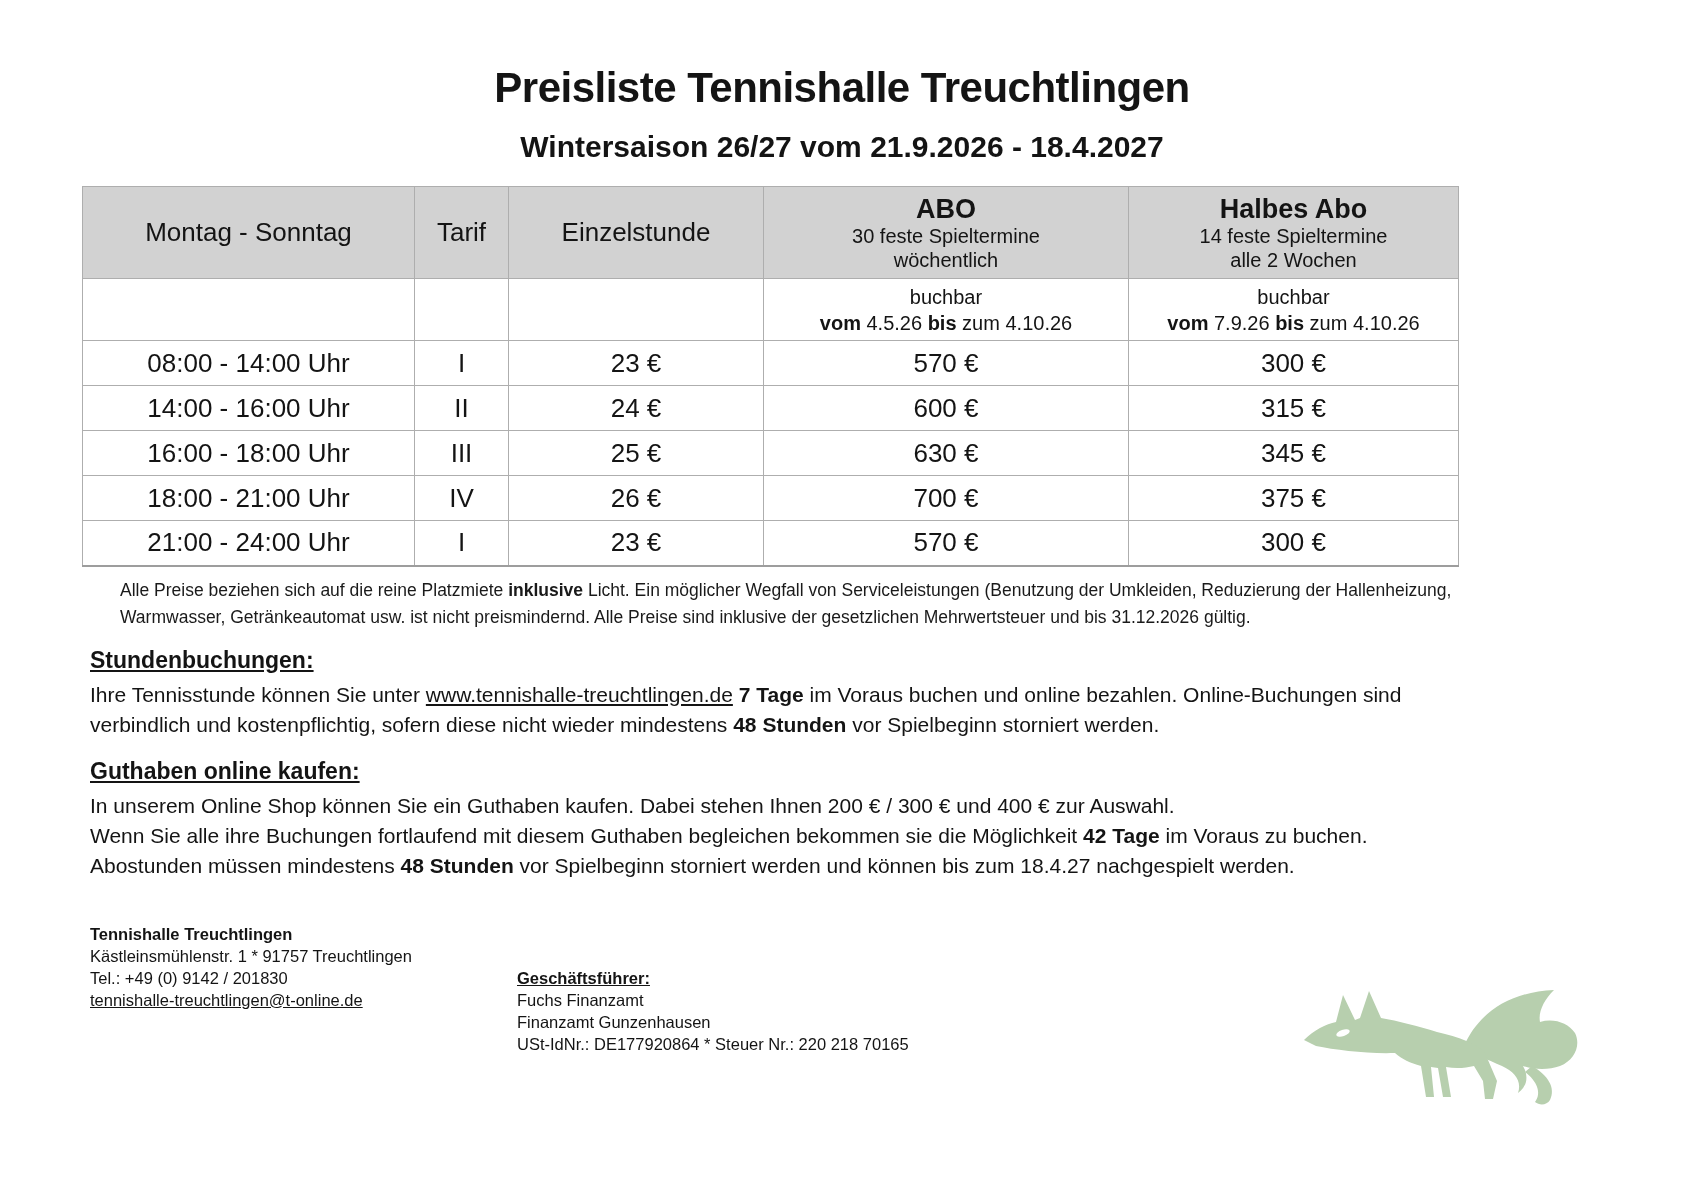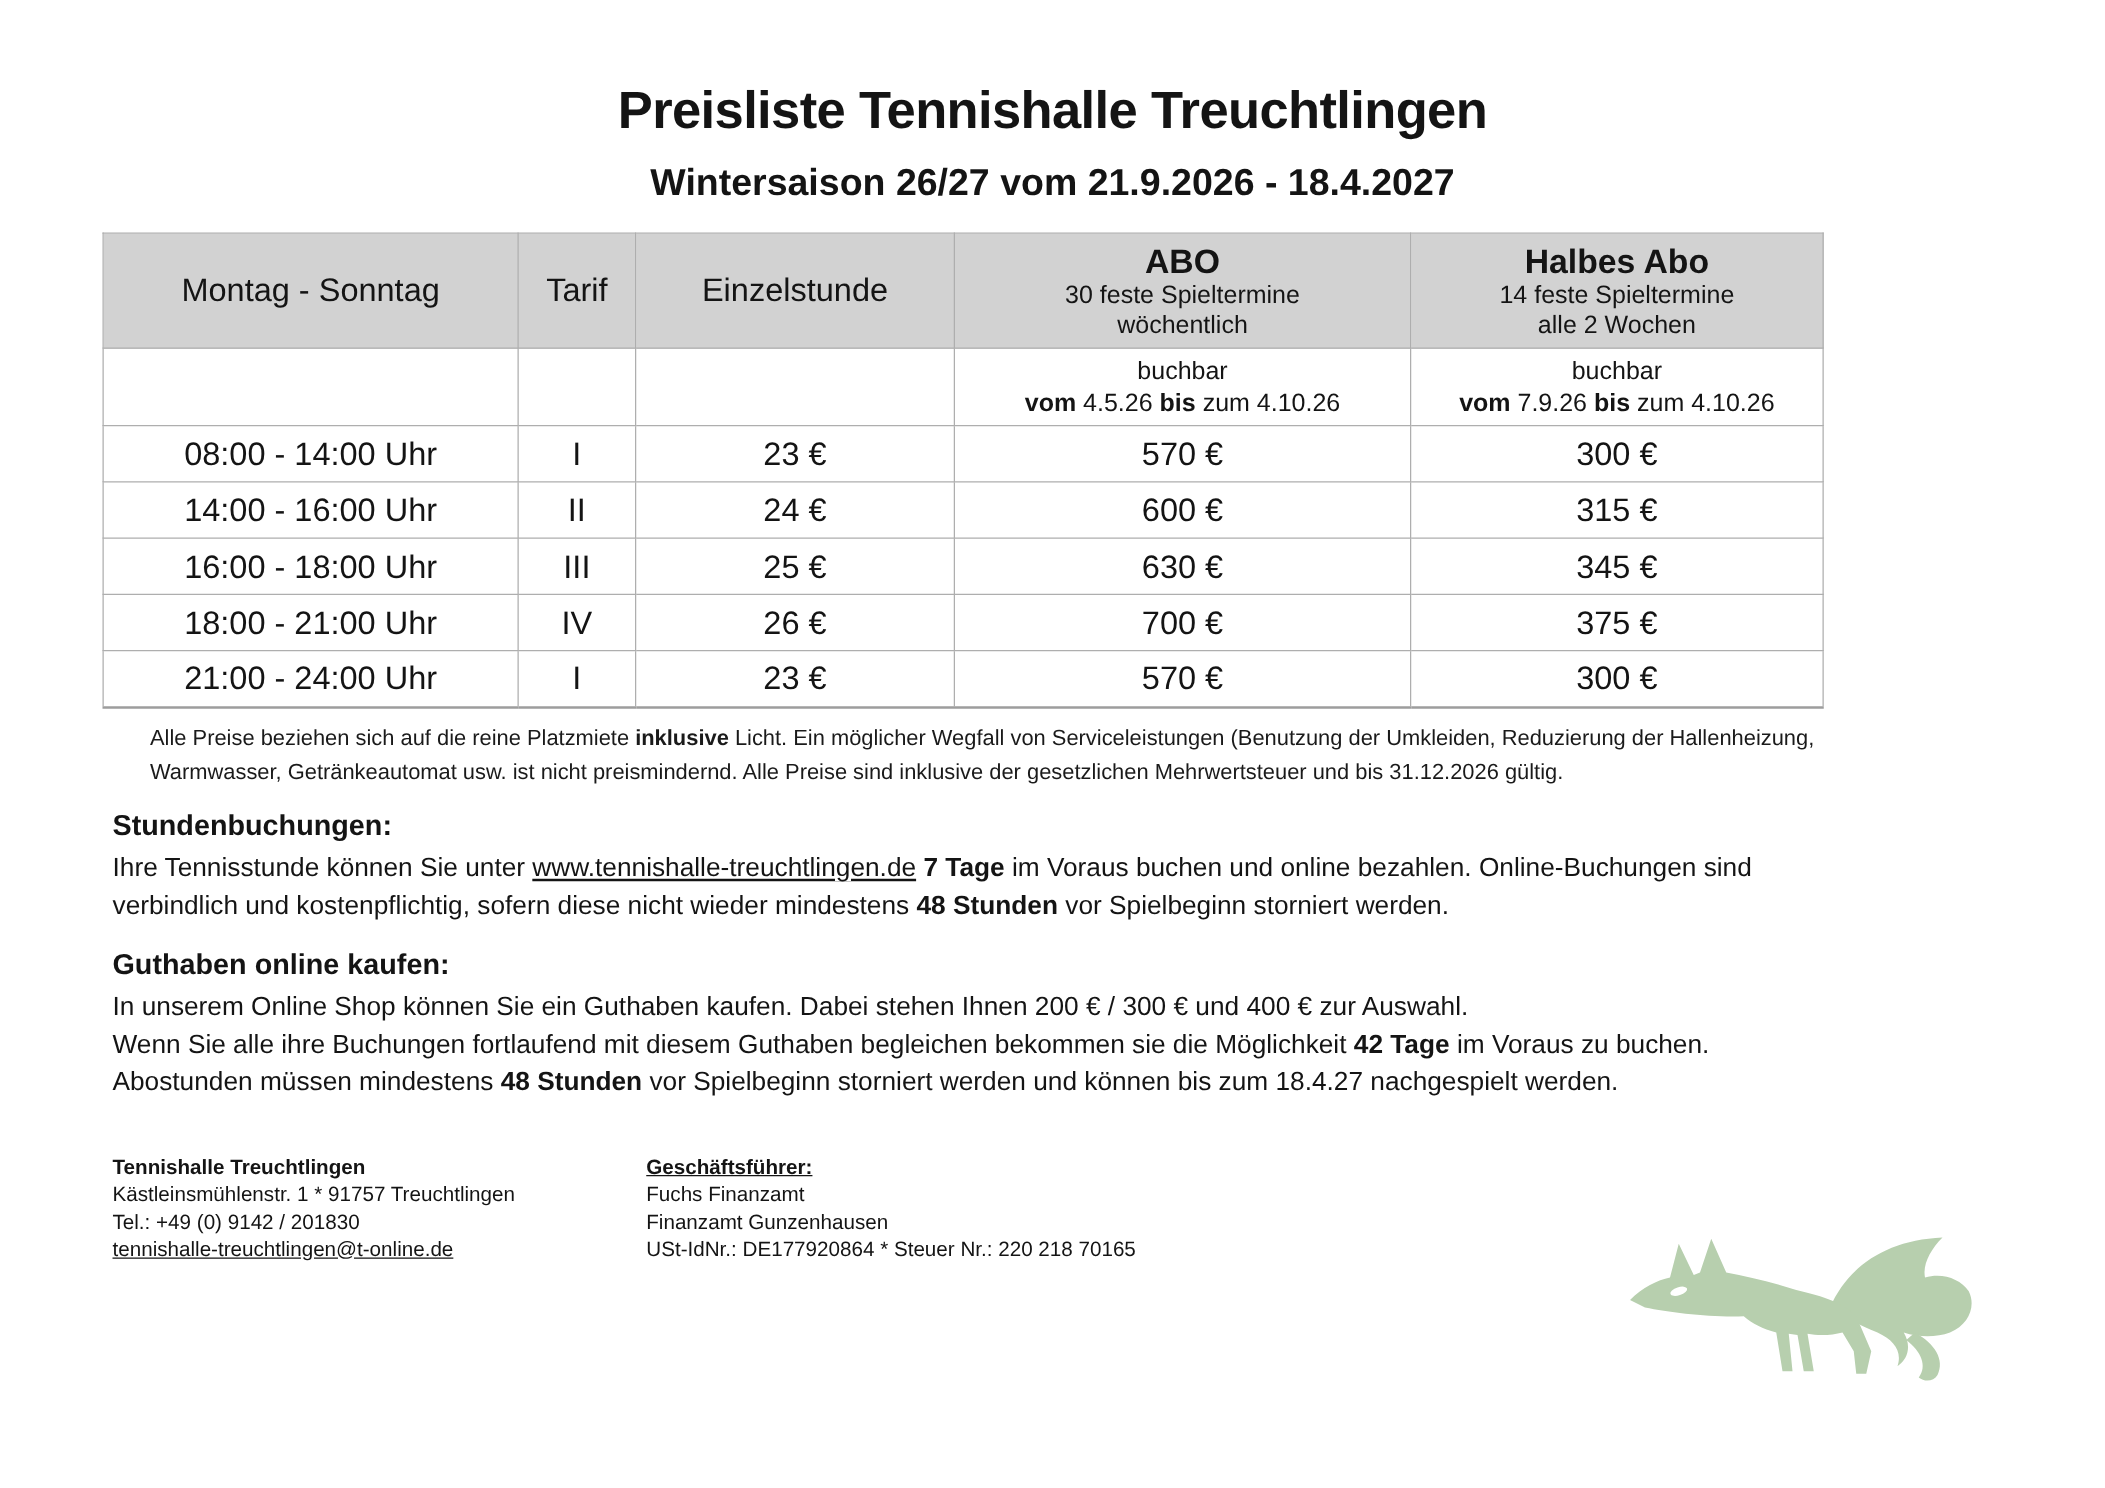--- a/index.html
+++ b/index.html
@@ -28,36 +28,36 @@
   .hdr-sub{ font-size:20px; line-height:24px; }
   tr.booking-row td{ height:62px; font-size:20px; line-height:26px; }
   tr.data-row td{ height:45px; font-size:26px; }
   table.price tbody tr:last-child td{ border-bottom:2px solid #9d9d9d;text-align:center; }
   .footnote{
     width:1376px; margin:10px 0 0 120px; 
     font-size:17.5px; line-height:27px; color:#1a1a1a;
   }
   .sections{ margin:0 70px 0 90px; }
   .sec-heading{
-    font-size:23px; font-weight:bold; 
+    font-size:23px; font-weight:bold; text-decoration:underline;
     margin-bottom:6px;
   }
   .sec-hourly .sec-heading{ margin-top:16px; }
   .sec-credit .sec-heading{ margin-top:18px; }
   .sec-abo .sec-heading{ margin-top:26px; }
   .body-line{ font-size:21px; line-height:30px; }
   .b{ font-weight:bold; }
   .u{ text-decoration:underline; }
   .footer{
     display:flex; margin:42px 0 0 90px; font-size:16.5px; line-height:22px;
   }
   .footer .col-company{ width:427px; }
   .footer .fname{ font-weight:bold; }
   .footer .femail{ text-decoration:underline; cursor:pointer; }
-  .footer .fheading{ font-weight:bold; text-decoration:underline; }
+  .footer .fheading{ font-weight:bold; text-decoration:underline;margin-top:44px; }
   .fox{
     position:absolute; right:88px; bottom:82px; width:300px; height:128px;
   }
 </style>
 </head>
 <body>
 
 <div class="page">
 
   <div class="title">Preisliste Tennishalle Treuchtlingen</div>

